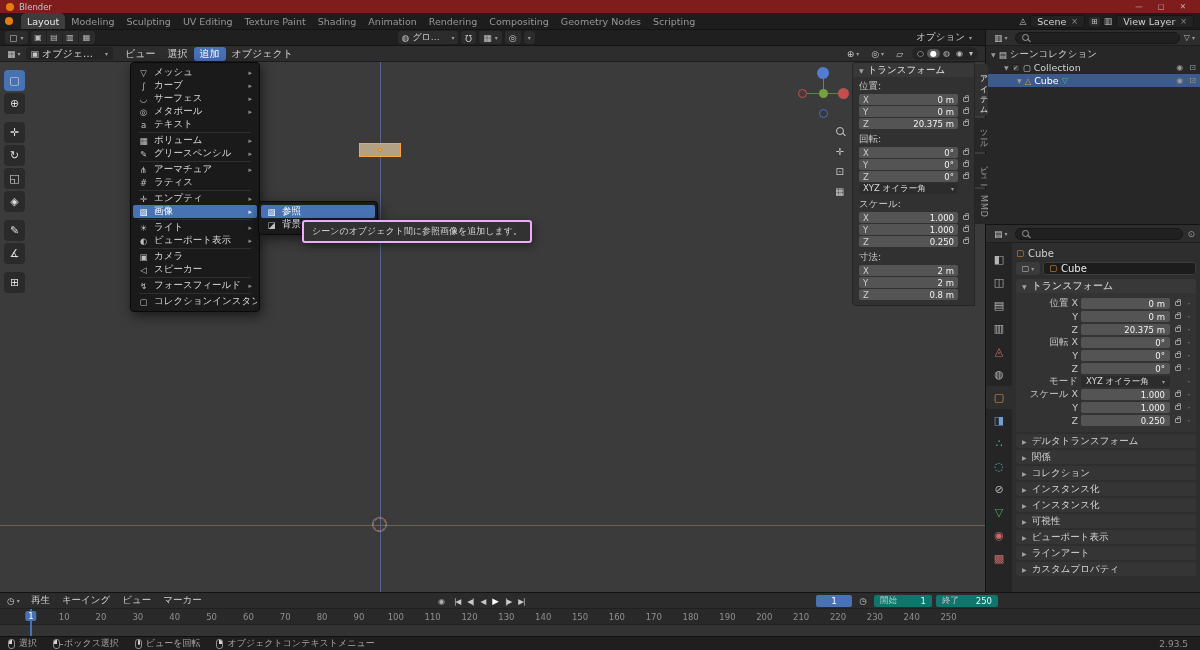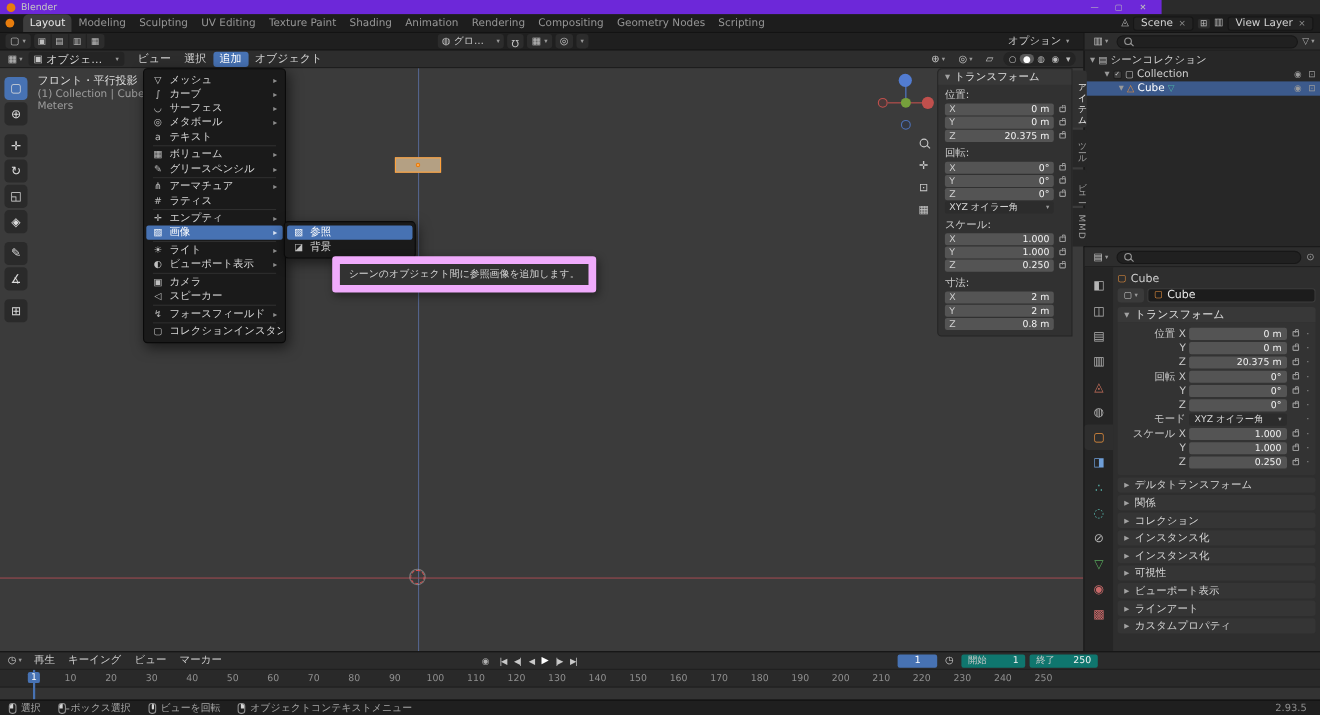--- a/index.html
+++ b/index.html
@@ -1,19 +1,19 @@
 <!DOCTYPE html>
 <html><head>
 <meta charset="utf-8">
 <style>
 *{box-sizing:border-box;margin:0;padding:0;user-select:none}
 html,body{width:1200px;height:650px;overflow:hidden;background:#2b2b2b;font-family:"DejaVu Sans","Liberation Sans",sans-serif;font-size:10px;color:#d6d6d6}
 #app{position:relative;width:1200px;height:650px}
 
-#titlebar{position:absolute;left:0;top:0;width:1056px;height:13px;background:#6d28d9;display:flex;align-items:center;gap:5px;padding:0 6px}
+#titlebar{position:absolute;left:0;top:0;width:1200px;height:13px;background:#7f1d1d;display:flex;align-items:center;gap:5px;padding:0 6px}
 .logo{width:8px;height:8px;border-radius:50%;background:#e87d0d;flex:none}
 #titlebar .t{font-size:8.5px;color:#c4c4c4}
 .winbtns{margin-left:auto;display:flex}
 .winbtns span{width:22px;text-align:center;font-size:7.5px;color:#bdbdbd;line-height:13px}
 
 #topbar{position:absolute;left:0;top:13px;width:1200px;height:17px;background:#1d1d1d;display:flex;align-items:center;border-bottom:1px solid #131313;padding-left:5px}
 .tb-menus{display:flex;align-items:center}
 .tb-menu{padding:0 7px;font-size:10px;color:#cfcfcf}
 .ws-tabs{display:flex;margin-left:8px;height:16px;align-items:stretch}
 .ws-tab{padding:0 6px;display:flex;align-items:center;color:#969696;font-size:9.5px;white-space:nowrap}
@@ -80,21 +80,21 @@
 #add-menu{position:absolute;left:130px;top:62px;width:130px;z-index:40}
 #img-submenu{position:absolute;left:258px;top:201px;width:120px;z-index:41}
 .menu-item{height:13px;display:flex;align-items:center;gap:5px;padding:0 5px;border-radius:2px;color:#d9d9d9;font-size:9.5px;overflow:hidden;white-space:nowrap}
 .menu-item.hl{background:#4772b3;color:#fff}
 .mi-icon{width:11px;text-align:center;font-size:8.5px;color:#c0c0c0;flex:none}
 .menu-item.hl .mi-icon{color:#fff}
 .mi-label{white-space:nowrap}
 .mi-arrow{margin-left:auto;font-size:7px;color:#8e8e8e;flex:none}
 .menu-item.hl .mi-arrow{color:#dce6f5}
 .menu-sep{height:1px;background:#2e2e2e;margin:1px 6px}
-#tooltip{position:absolute;left:302px;top:233px;background:#323232;border:7px solid #f0abfc;border-radius:3px;padding:3px 8px;font-size:9px;color:#d6d6d6;z-index:42;box-shadow:2px 3px 8px rgba(0,0,0,.4);white-space:nowrap}
+#tooltip{position:absolute;left:302px;top:220px;background:#323232;border:2px solid #f0abfc;border-radius:3px;padding:3px 8px;font-size:9px;color:#d6d6d6;z-index:42;box-shadow:2px 3px 8px rgba(0,0,0,.4);white-space:nowrap}
 
 #npanel{position:absolute;left:852px;top:62px;width:123px;background:#313131;border:1px solid #252525;border-radius:4px 0 0 4px;z-index:20;padding-bottom:4px}
 .np-header{height:14px;display:flex;align-items:center;gap:4px;padding:0 6px;color:#e2e2e2;background:#383838;border-radius:4px 0 0 0;font-size:9.5px}
 .np-label{padding:3px 6px 1px;color:#cccccc;font-size:9.5px}
 .np-row{display:flex;align-items:center;padding:0 3px 1px 6px;gap:3px}
 .np-field{flex:1;height:11px;background:#545454;border-radius:2px;display:flex;align-items:center;padding:0 4px;font-size:8.5px;min-width:0}
 .np-axis{color:#cfcfcf;margin-right:auto}
 .np-val{color:#f2f2f2;white-space:nowrap}
 .np-drop{background:#2c2c2c}
 .np-modeval{margin-right:auto;color:#dadada;white-space:nowrap}
@@ -288,25 +288,20 @@
     </span>
   </div>
 
   <div id="viewport">
     <div class="axis-z"></div>
     <div class="axis-x"></div>
     <div class="cube">
         <i></i>
       </div>
     <div class="cursor3d"></div>
-    <div class="ovl">
-        <div class="ov-line first">フロント・平行投影</div>
-        <div class="ov-line">(1) Collection | Cube</div>
-        <div class="ov-line">Meters</div>
-      </div>
     <div class="toolbar">
         <div class="vp-tool active" style="top: 8px;">
           <span class="ti">▢</span>
         </div>
         <div class="vp-tool" style="top: 31px;">
           <span class="ti">⊕</span>
         </div>
         <div class="vp-tool" style="top: 60px;">
           <span class="ti">✛</span>
         </div>

